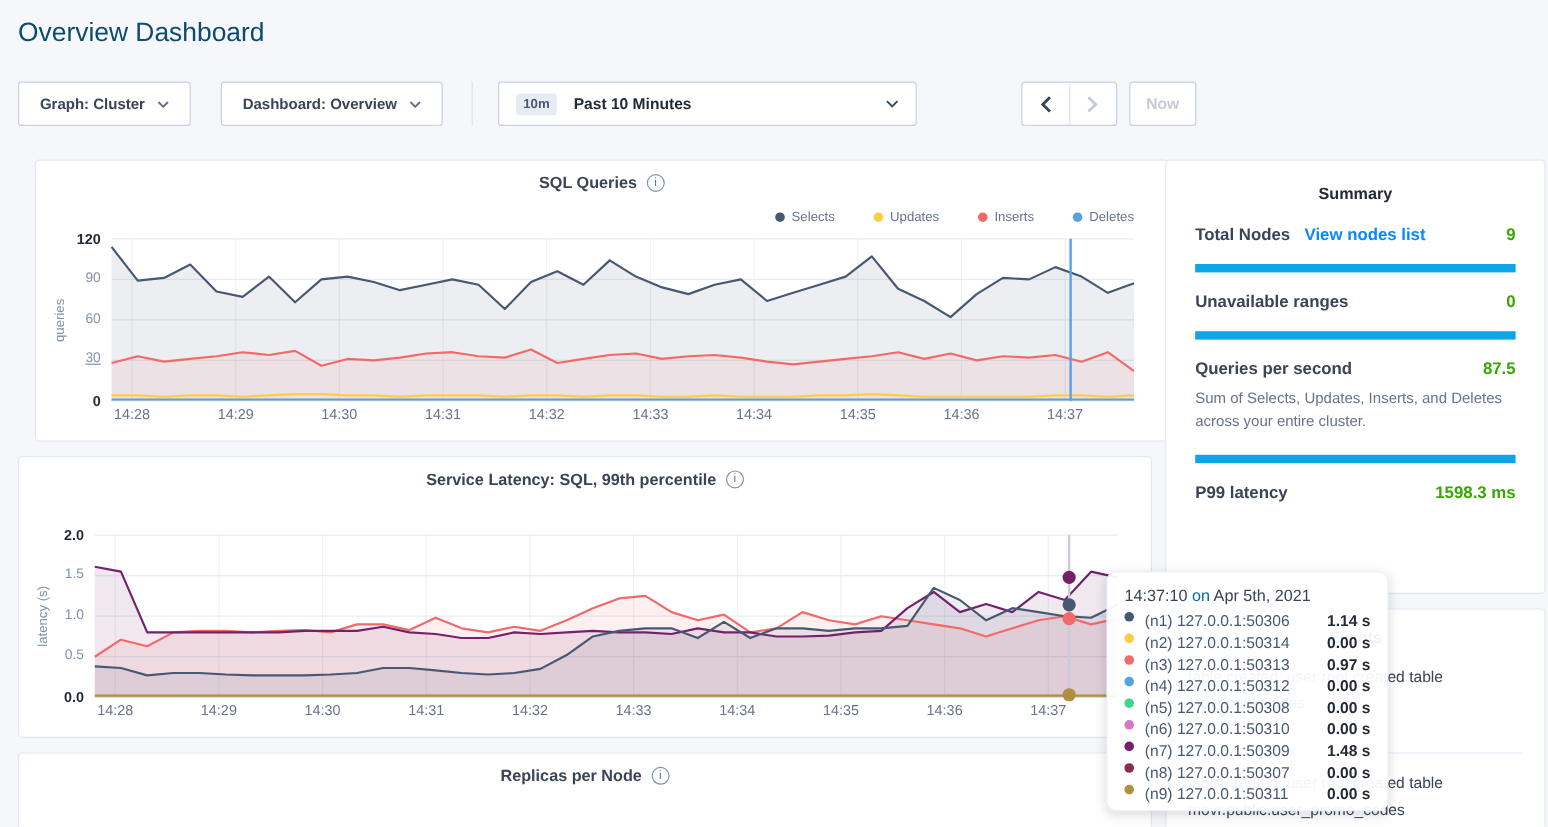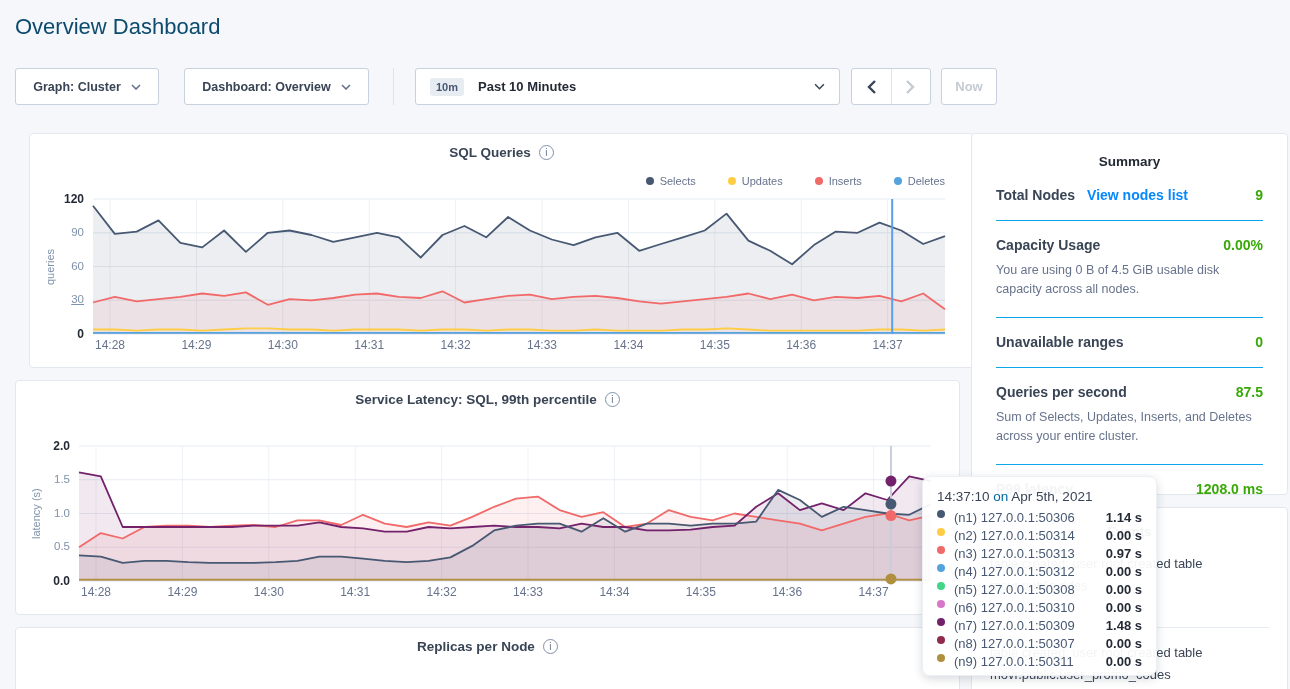--- a/index.html
+++ b/index.html
@@ -13,21 +13,21 @@
   }
   .page-title { position:absolute; left:15px; top:14px; font-size:22px; font-weight:500; color:#0c4a6e; }
 
   
   .ctl { position:absolute; top:68px; height:37px; background:#fff; border:1px solid #c9d0de; border-radius:3px;
          display:flex; align-items:center; justify-content:center; font-size:12.5px; font-weight:bold; color:#394455; cursor:pointer; }
   .ctl .chev { margin-left:10px; }
   #graph-dd { left:15px; width:144px; }
   #dash-dd  { left:184px; width:185px; }
   .vdiv { position:absolute; left:393px; top:68px; width:1px; height:37px; background:#dfe3ea; }
-  #range-dd { left:415px; width:425px; justify-content:flex-start; padding:0 14px; }
+  #range-dd { left:415px; width:349px; justify-content:flex-start; padding:0 14px; }
   .badge { background:#e7ecf3; color:#475872; font-size:11px; font-weight:bold; border-radius:3px; padding:3px 6px; margin-right:14px; }
   .range-label { font-size:13px; font-weight:bold; color:#242a35; flex:1; text-align:left; }
   .arrow-group { position:absolute; left:851px; top:68px; width:80px; height:37px; border:1px solid #c9d0de; border-radius:3px; background:#fff; display:flex; }
   .arrow-btn { width:40px; height:100%; display:flex; align-items:center; justify-content:center; background:none; border:none; cursor:pointer; font-size:15px; font-weight:bold; color:#394455; }
   .arrow-btn + .arrow-btn { border-left:1px solid #dfe3ea; color:#c5cad3; cursor:default; }
   #now-btn { left:941px; width:56px; color:#c5cad3; cursor:default; font-size:13px; }
 
   
   .panel { position:absolute; background:#fff; border:1px solid #e3e8ef; border-radius:4px; }
   #panel-sql { left:15px; top:133px; width:945px; height:235px;margin-left:14px; }
@@ -49,21 +49,21 @@
   .yticks { position:absolute; left:0; top:65px; width:54px; height:135px; }
   .yticks span { position:absolute; right:0; width:54px; text-align:right; font-size:11.5px; color:#8092ab; }
   .yticks span.bold { font-weight:bold; color:#242a35; font-size:12px; }
   .plot { position:absolute; left:63px; top:65px; width:852px; height:135px; }
   .xticks { position:absolute; left:63px; top:204px; width:852px; height:16px; }
   .xticks span { position:absolute; width:48px; margin-left:-24px; text-align:center; font-size:12px; color:#67738c; }
 
   
   .sum-title { text-align:center; margin-top:20px; font-size:13.5px; font-weight:bold; color:#242a35; }
   .sum-body { padding:2px 24px 0; }
-  .sum-row { padding:16px 0 17px; border-bottom:1px solid #0ea5e9; }
+  .sum-row { padding:16px 0 17px; border-bottom:7px solid #0ea5e9; }
   .sum-row:last-child { border-bottom:none; }
   .sum-head { display:flex; align-items:baseline; }
   .sum-label { font-size:14px; font-weight:bold; color:#394455; }
   .sum-link { font-size:14px; font-weight:bold; margin-left:12px; cursor:pointer; }
   .sum-value { margin-left:auto; font-size:14px; font-weight:bold; }
   .sum-desc { margin-top:8px; font-size:12.5px; line-height:1.55; color:#67738c; }
 
   
   .evt-title { text-align:center; margin-top:16px; font-size:13.5px; font-weight:bold; color:#242a35; }
   .evt-body { padding:0 18px; }
@@ -252,42 +252,35 @@
   <div class="sum-body" id="summary-rows">
       <div class="sum-row">
         <div class="sum-head">
           <span class="sum-label">Total Nodes</span>
           <a class="sum-link" style="color: rgb(7, 136, 255);">View nodes list</a>
           <span class="sum-value" style="color: rgb(55, 168, 6);">9</span>
         </div>
       </div>
       <div class="sum-row">
         <div class="sum-head">
-          <span class="sum-label">Capacity Usage</span>
-          <span class="sum-value" style="color: rgb(55, 168, 6);">0.00%</span>
-        </div>
-        <div class="sum-desc">You are using 0 B of 4.5 GiB usable disk capacity across all nodes.</div>
-      </div>
-      <div class="sum-row">
-        <div class="sum-head">
           <span class="sum-label">Unavailable ranges</span>
           <span class="sum-value" style="color: rgb(55, 168, 6);">0</span>
         </div>
       </div>
       <div class="sum-row">
         <div class="sum-head">
           <span class="sum-label">Queries per second</span>
           <span class="sum-value" style="color: rgb(55, 168, 6);">87.5</span>
         </div>
         <div class="sum-desc">Sum of Selects, Updates, Inserts, and Deletes across your entire cluster.</div>
       </div>
       <div class="sum-row">
         <div class="sum-head">
           <span class="sum-label">P99 latency</span>
-          <span class="sum-value" style="color: rgb(55, 168, 6);">1208.0 ms</span>
+          <span class="sum-value" style="color: rgb(55, 168, 6);">1598.3 ms</span>
         </div>
       </div>
     </div>
 </section>
 
 <section class="panel" id="panel-evt">
   <div class="evt-title">Events</div>
   <div class="evt-body" id="event-items">
       <div class="evt-item">table created: user root created table movr.public.rides</div>
       <div class="evt-item">table created: user root created table movr.public.user_promo_codes</div>

